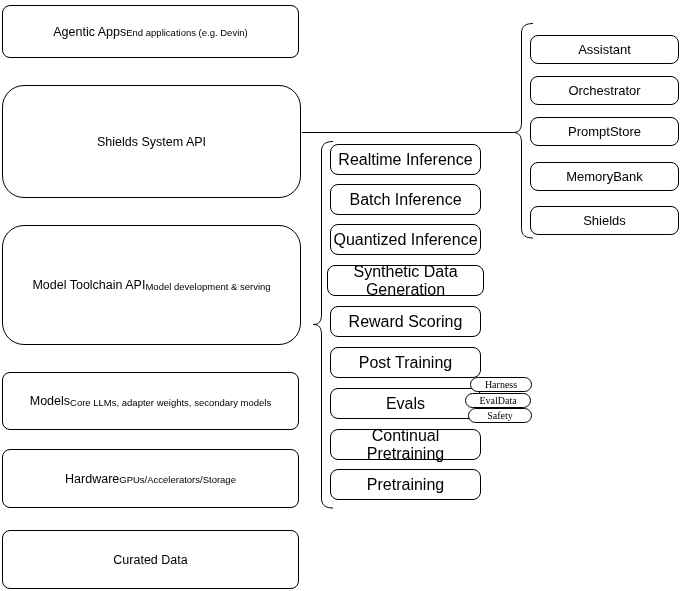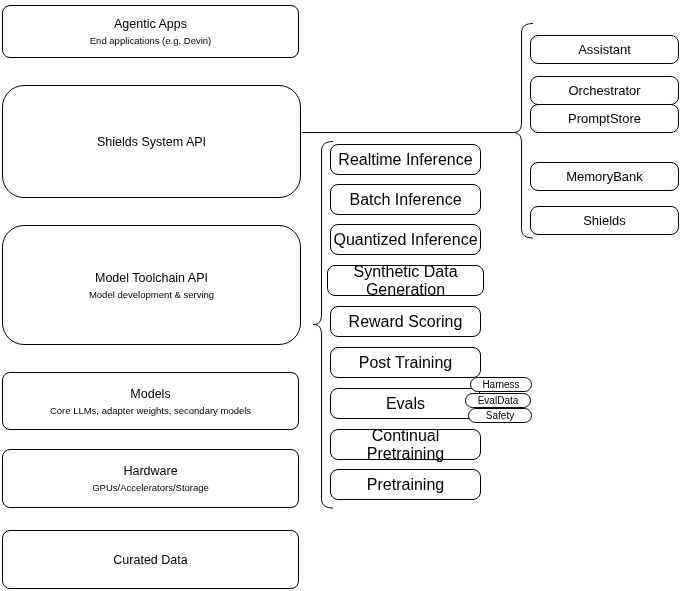--- a/index.html
+++ b/index.html
@@ -2,38 +2,38 @@
 <html><head>
 <meta charset="utf-8">
 <style>
   html,body{margin:0;padding:0;}
   body{
     width:682px;height:591px;position:relative;background:#ffffff;
     font-family:"Liberation Sans", sans-serif;color:#000;overflow:hidden;
   }
   .box{
     position:absolute;background:#fff;border:1px solid #000;
-    display:flex;flex-direction:column;align-items:center;justify-content:center;
+    display:flex;flex-direction:row;align-items:center;justify-content:center;
     box-sizing:border-box;text-align:center;
   }
   
   .lbox{left:2px;width:297px;border-radius:8px;}
   .lbox.big{border-radius:22px;width:299px;}
   .ltitle{font-size:12.5px;line-height:16px;}
   .lsub{font-size:9.5px;line-height:13px;margin-top:2px;}
   
   .mbox{left:330px;width:151px;height:31px;border-radius:8px;font-size:16px;}
   .mbox.wide{left:327px;width:157px;}
   
   .rbox{left:530px;width:149px;height:29px;border-radius:8px;font-size:13px;}
   
   .pill{
     position:absolute;background:#fff;border:1px solid #000;border-radius:8px;
     font-size:10px;display:flex;align-items:center;justify-content:center;
-    box-sizing:border-box;height:15px;z-index:3;
+    box-sizing:border-box;height:15px;z-index:3;font-family:Liberation Serif, serif;
   }
   .overlay{position:absolute;left:0;top:0;pointer-events:none;z-index:1;}
   .box,.pill{z-index:2;}
 </style>
 </head>
 <body>
 
 <svg class="overlay" width="682" height="591" viewBox="0 0 682 591">
 
   <path d="M 302 132.5 L 513 132.5" stroke="#000" stroke-width="1" fill="none"></path>
@@ -103,21 +103,21 @@
 <div class="pill" style="left:468px;top:408px;width:64px;">
   <span>Safety</span>
 </div>
 
 <div class="box rbox" style="top:35px;">
   <span>Assistant</span>
 </div>
 <div class="box rbox" style="top:76px;">
   <span>Orchestrator</span>
 </div>
-<div class="box rbox" style="top:104px;">
+<div class="box rbox" style="top:117px;">
   <span>PromptStore</span>
 </div>
 <div class="box rbox" style="top:162px;">
   <span>MemoryBank</span>
 </div>
 <div class="box rbox" style="top:206px;">
   <span>Shields</span>
 </div>
 
 </body></html>

